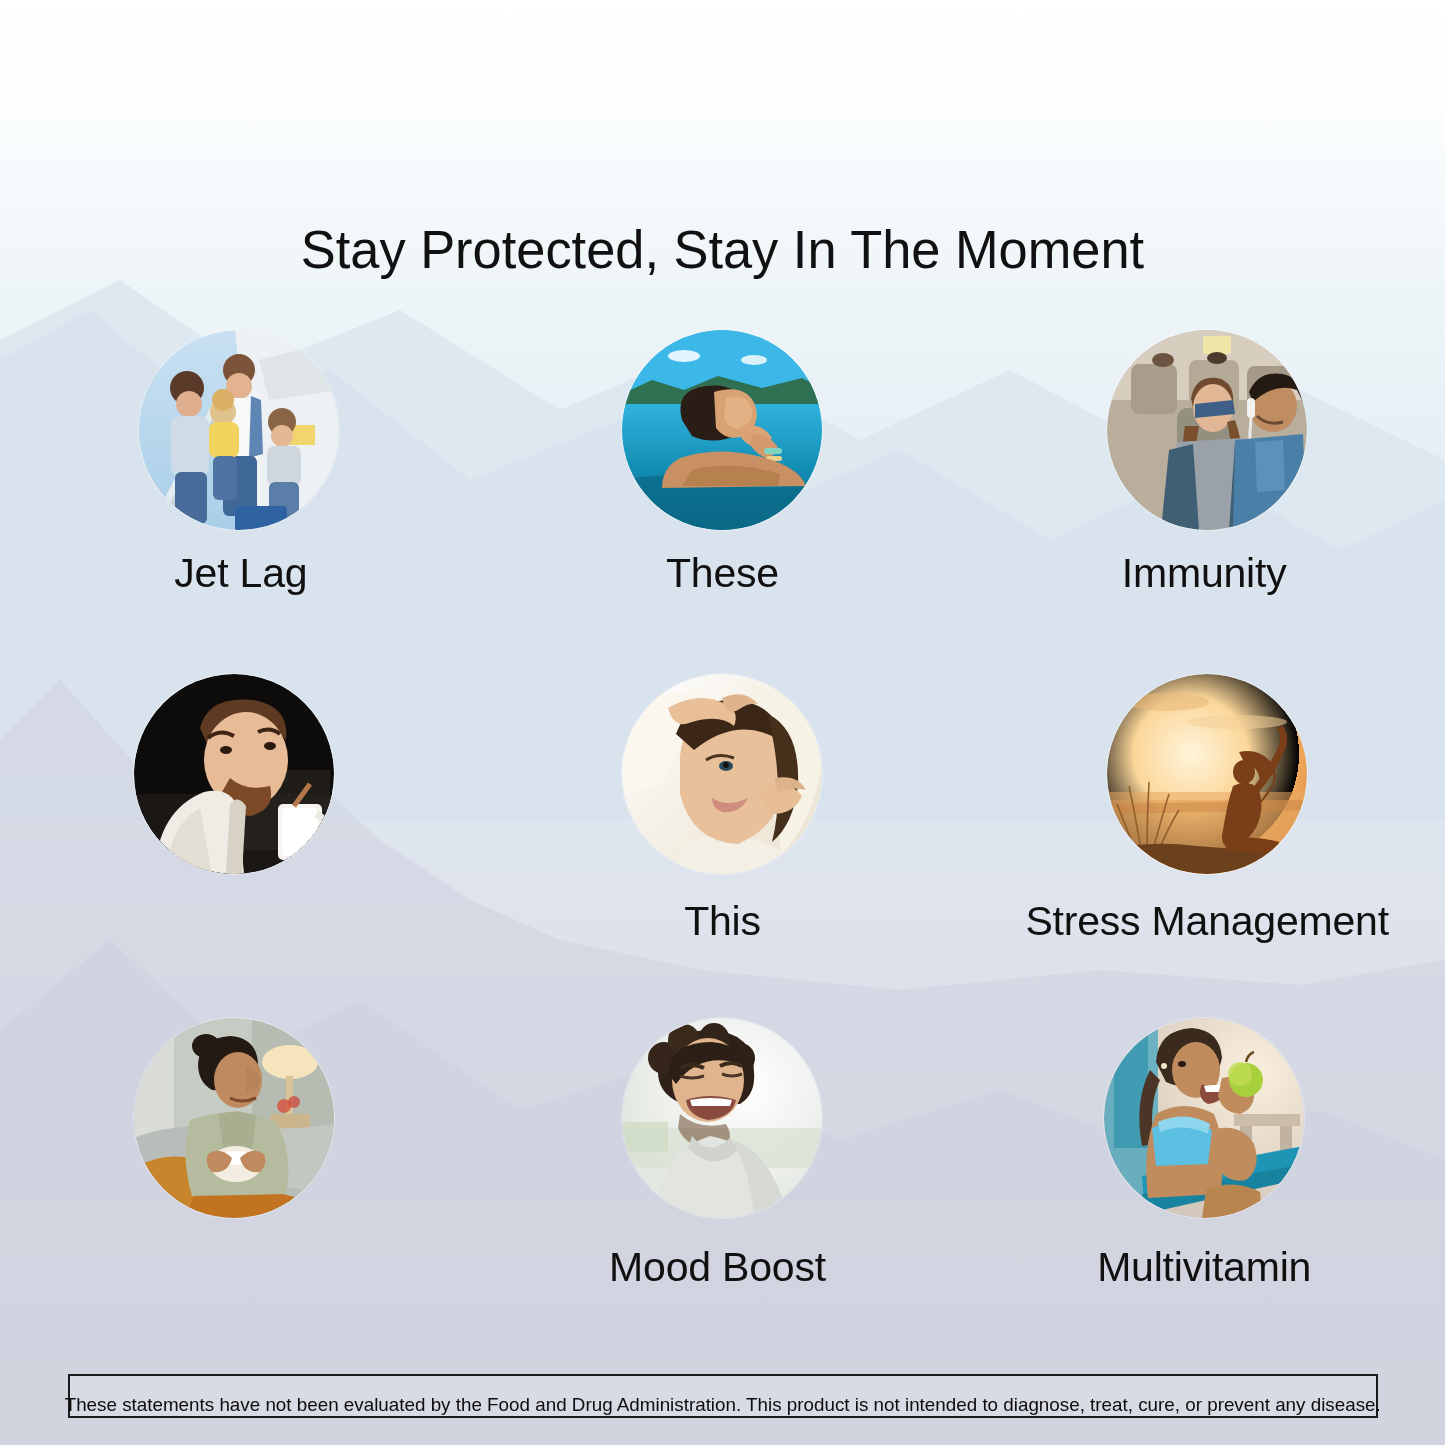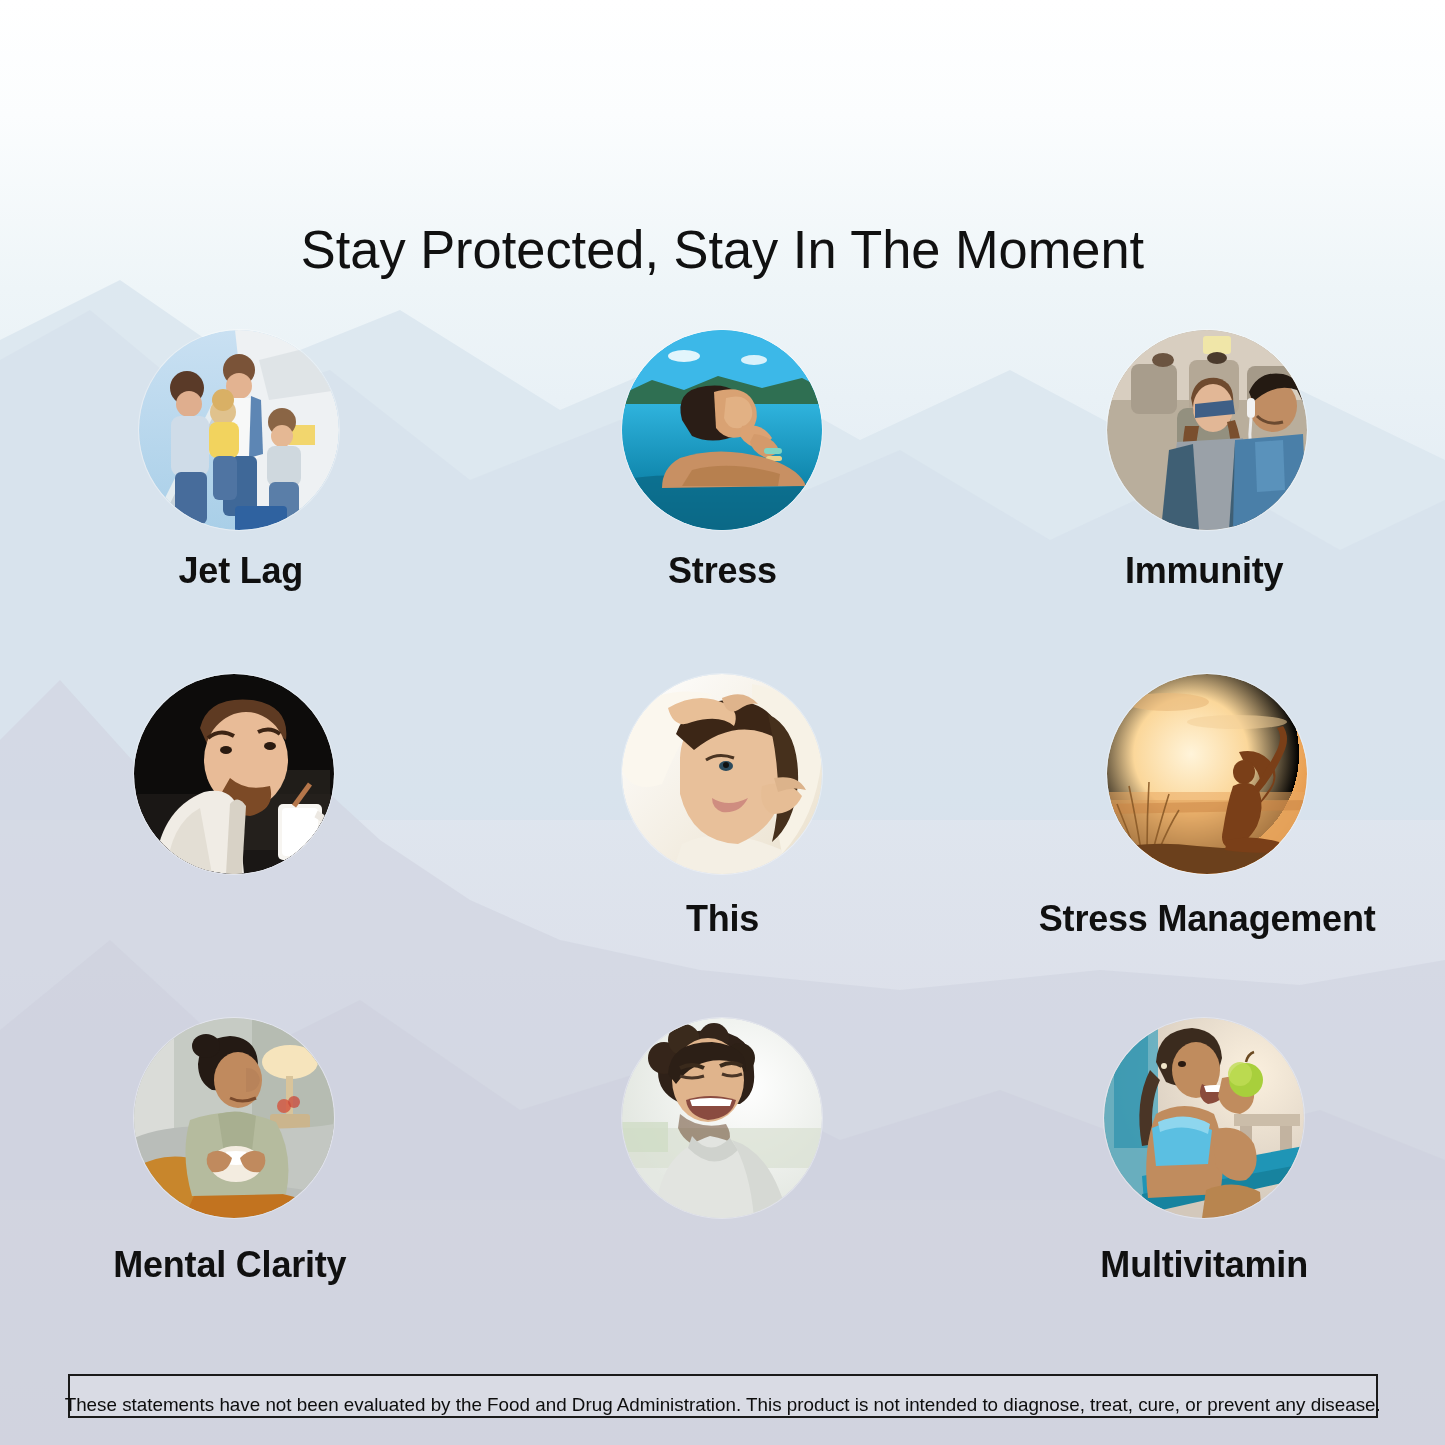--- a/index.html
+++ b/index.html
@@ -83,22 +83,22 @@
     overflow:hidden;
     position:relative;
     box-shadow:0 0 0 1px rgba(255,255,255,0.35);
     flex:0 0 auto;
   }
   .photo svg { display:block; width:200px; height:200px; }
 
   .cap {
     margin-top:22px;
     font-family:"Liberation Sans", sans-serif;
-    font-size:36px;
-    font-weight:700;
+    font-size:41px;
+    font-weight:400;
     color:#101010;
     white-space:nowrap;
     line-height:1.05;
     letter-spacing:-0.2px;
   }
 
   
   .c0 .photo { margin-left:-4px; }
   .c2 .photo { margin-left:6px; }
   .c3 .photo { margin-left:-14px; }
@@ -234,21 +234,21 @@
             <path d="M104 68 Q126 62 130 80 Q132 92 118 98 Q106 100 102 88 Z" fill="#e2b184"></path>
             <path d="M120 96 Q140 92 150 108 L140 120 Q124 116 118 106 Z" fill="#dba273"></path>
             <path d="M132 104 Q152 106 158 122 L144 128 Q130 122 128 112 Z" fill="#d49a6b"></path>
             <rect x="142" y="118" width="18" height="6" rx="3" fill="#7fd4c2"></rect>
             <rect x="144" y="126" width="16" height="5" rx="2.5" fill="#e8d08a"></rect>
             <path d="M58 128 Q100 114 150 130 Q178 140 184 156 L40 158 Q40 138 58 128 Z" fill="#c89063"></path>
             <path d="M70 140 Q110 130 158 144 L156 156 L60 156 Z" fill="#a9733f" opacity="0.55"></path>
           </g>
         </svg>
       </div>
-      <div class="cap">Stress</div>
+      <div class="cap">These</div>
     </div>
 
     <div class="cell c2 r0">
       <div class="photo">
         <svg viewBox="0 0 200 200">
           <defs>
               <clipPath id="cl2">
                 <circle cx="100" cy="100" r="100"></circle>
               </clipPath>
             </defs>
@@ -420,21 +420,20 @@
             <path d="M96 80 Q108 86 122 80" stroke="#7a4a2c" stroke-width="3" fill="none"></path>
             <path d="M56 102 Q100 86 142 104 Q160 136 152 176 L58 178 Q46 136 56 102 Z" fill="#b5bb9e"></path>
             <path d="M84 96 Q104 90 122 98 L116 150 L92 148 Z" fill="#a8af90"></path>
             <ellipse cx="102" cy="146" rx="26" ry="18" fill="#f3ece0"></ellipse>
             <ellipse cx="102" cy="140" rx="22" ry="7" fill="#ffffff"></ellipse>
             <path d="M74 136 Q86 128 98 140 Q94 156 78 154 Q70 146 74 136 Z" fill="#c08a5e"></path>
             <path d="M130 136 Q118 128 106 140 Q110 156 126 154 Q134 146 130 136 Z" fill="#c08a5e"></path>
           </g>
         </svg>
       </div>
-      <div class="cap">Mental Clarity</div>
     </div>
 
     <div class="cell c7 r2">
       <div class="photo">
         <svg viewBox="0 0 200 200">
           <defs>
             <clipPath id="cl7">
                 <circle cx="100" cy="100" r="100"></circle>
               </clipPath>
             <radialGradient id="bg7" cx="62%" cy="34%" r="62%">
@@ -459,20 +458,21 @@
             <path d="M100 56 Q110 60 120 56" stroke="#4a3526" stroke-width="3" fill="none"></path>
             <path d="M64 82 Q88 74 114 82 Q110 100 86 102 Q66 98 64 82 Z" fill="#8a4b40"></path>
             <path d="M68 82 Q88 78 110 82 L108 88 L70 88 Z" fill="#ffffff"></path>
             <path d="M58 96 Q76 112 104 106 Q116 126 92 132 Q64 130 56 110 Z" fill="#6b4a32" opacity="0.55"></path>
             <path d="M34 200 Q34 136 88 118 Q146 128 168 200 Z" fill="#e2e4e0"></path>
             <path d="M70 118 Q88 140 108 120 L116 132 Q92 156 66 130 Z" fill="#cfd2cd"></path>
             <path d="M110 122 Q150 134 166 200 L132 200 Q128 152 110 122 Z" fill="#d6d9d4"></path>
           </g>
         </svg>
       </div>
+      <div class="cap">Mood Boost</div>
     </div>
 
     <div class="cell c8 r2">
       <div class="photo">
         <svg viewBox="0 0 200 200">
           <defs>
             <clipPath id="cl8">
                 <circle cx="100" cy="100" r="100"></circle>
               </clipPath>
             <radialGradient id="bg8" cx="74%" cy="28%" r="70%">

